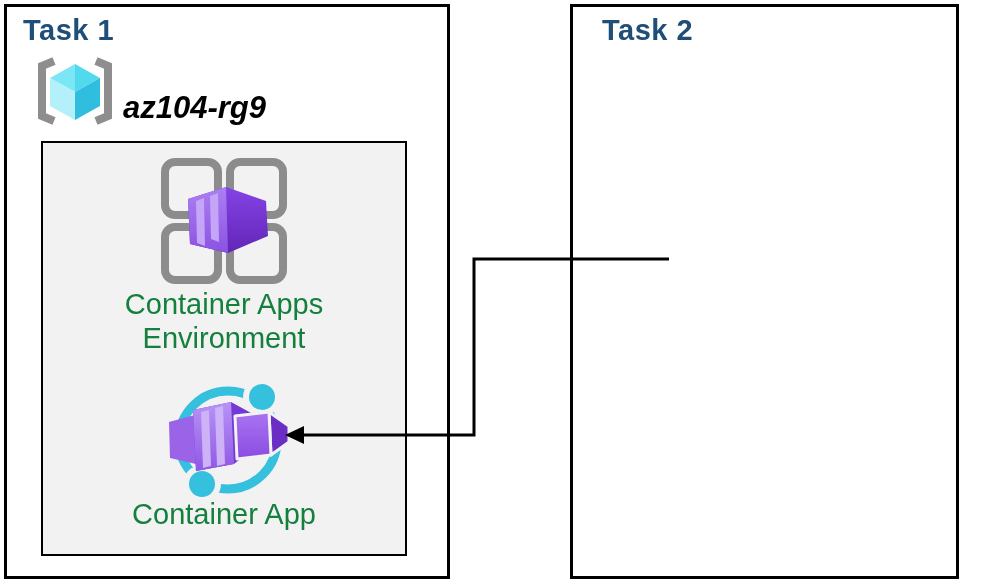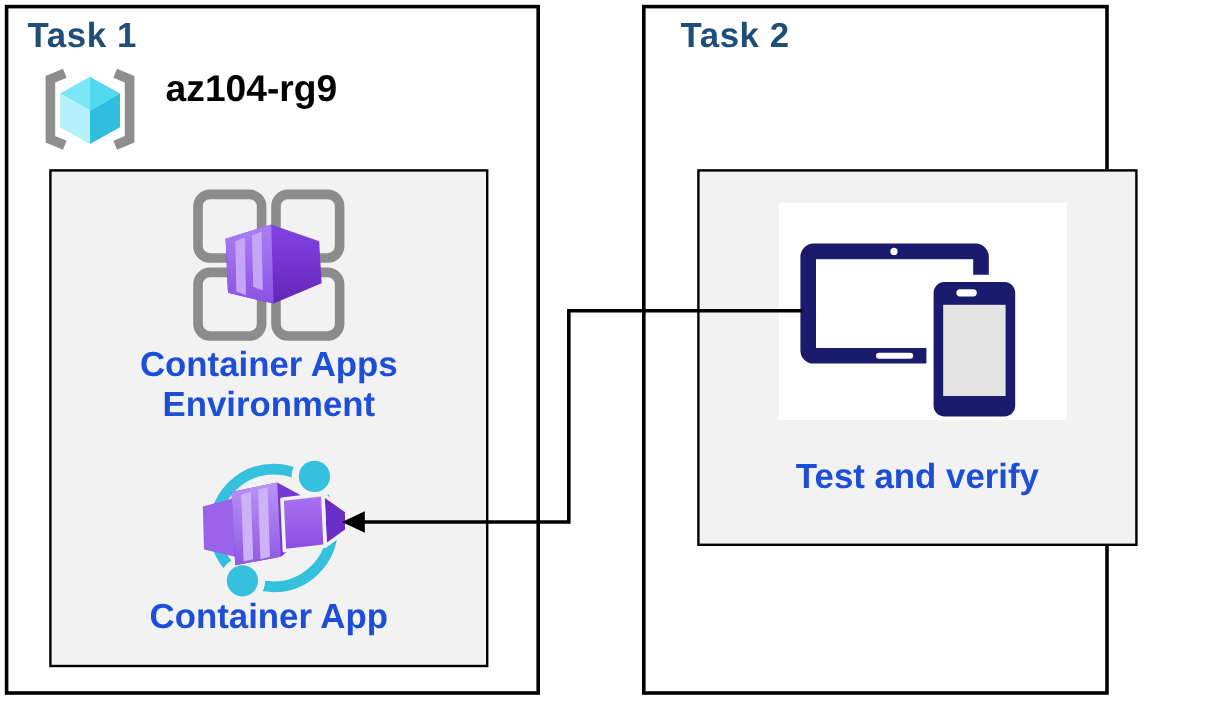--- a/index.html
+++ b/index.html
@@ -13,61 +13,62 @@
   }
   .task-box {
     position: absolute;
     top: 4px;
     height: 575px;
     border: 3px solid #000000;
     background: #ffffff;
     box-sizing: border-box;
   }
   .task1 { left: 4px;   width: 446px; padding-left: 23px; }
-  .task2 { left: 535px; width: 389px; }
+  .task2 { left: 570px; width: 389px; }
   .task-title {
     position: absolute;
     margin: 0;
     left: 16px;
     top: 7px;
     font-size: 29px;
     font-weight: bold;
     color: #1f4e79;
     letter-spacing: 0.5px;
   }
   .task2 .task-title { left: 29px; }
   .rg-row {
     position: absolute;
     left: 21px;
     top: 49px;
     display: flex;
-    align-items: flex-start;
-    gap: 16px;
+    align-items: flex-end;
+    gap: 1px;
+    font-style: italic;
   }
   .rg-label {
     font-size: 31px;
     font-weight: bold;
     color: #000000;
     white-space: nowrap;
   }
   .inner-box {
     position: absolute;
     background: #f2f2f2;
     border: 2px solid #000000;
     box-sizing: border-box;
   }
   .inner1 { left: 34px; top: 134px; width: 366px; height: 415px; }
   .inner2 { left: 43px; top: 134px; width: 367px; height: 314px; }
   .env-icon  { position: absolute; left: 115px; top: 14px; }
   .app-icon  { position: absolute; left: 122px; top: 233px; }
   .caption {
     position: absolute;
     text-align: center;
-    font-weight: bold;
-    color: #1d4ed8;
+    font-weight: normal;
+    color: #15803d;
     font-size: 29px;
     line-height: 1.16;
   }
   .env-caption  { left: 21px;  top: 145px; width: 320px; }
   .app-caption  { left: 0;     top: 355px; width: 362px; text-align: center; }
   .test-caption { left: 0;     top: 239px; width: 363px; }
   .device-panel {
     position: absolute;
     left: 66px;
     top: 26px;
@@ -157,37 +158,20 @@
         </g>
       </svg>
 
       <div class="caption app-caption">Container App</div>
     </div>
   </section>
 
   <section class="task-box task2">
     <h2 class="task-title">Task 2</h2>
 
-    <div class="inner-box inner2">
-
-      <div class="device-panel">
-        <svg width="240" height="181" viewBox="0 0 240 181">
-          <rect x="18" y="34" width="157" height="100" rx="11" fill="#1b1b6e"></rect>
-          <rect x="31" y="47" width="131" height="74" fill="#ffffff"></rect>
-          <circle cx="96" cy="40.5" r="3" fill="#ffffff"></circle>
-          <rect x="81" y="125" width="31" height="5" rx="2.5" fill="#ffffff"></rect>
-          <rect x="123" y="60" width="80" height="121" rx="13" fill="#ffffff"></rect>
-          <rect x="129" y="66" width="68" height="112" rx="9" fill="#1b1b6e"></rect>
-          <rect x="137" y="85" width="52" height="76" fill="#e4e4e4"></rect>
-          <rect x="148" y="72" width="17" height="6" rx="3" fill="#ffffff"></rect>
-        </svg>
-      </div>
-
-      <div class="caption test-caption">Test and verify</div>
-    </div>
   </section>
 
   <svg class="arrow-overlay" width="1006" height="584" viewBox="0 0 1006 584">
     <polyline points="669,259 474,259 474,435 303,435" fill="none" stroke="#000000" stroke-width="3"></polyline>
     <polygon points="285,435 304,426 304,444" fill="#000000"></polygon>
   </svg>
 
 </div>
 
 </body></html>

